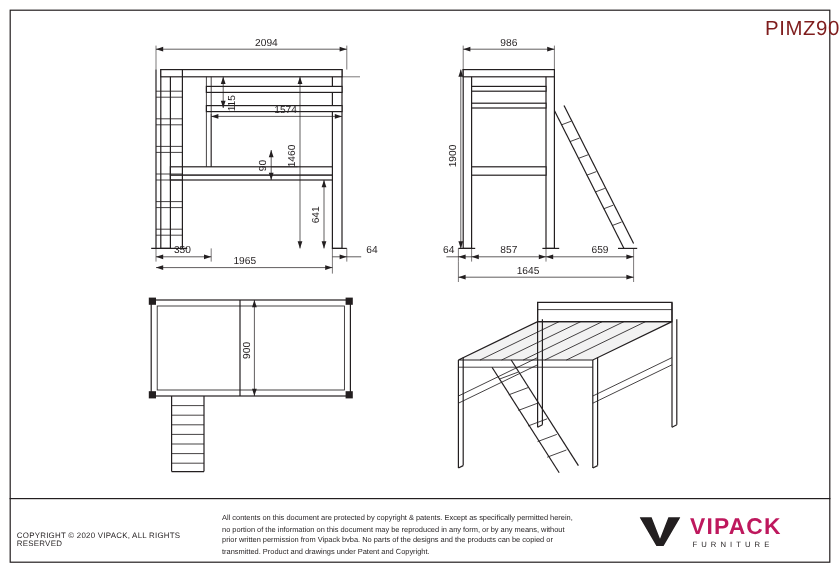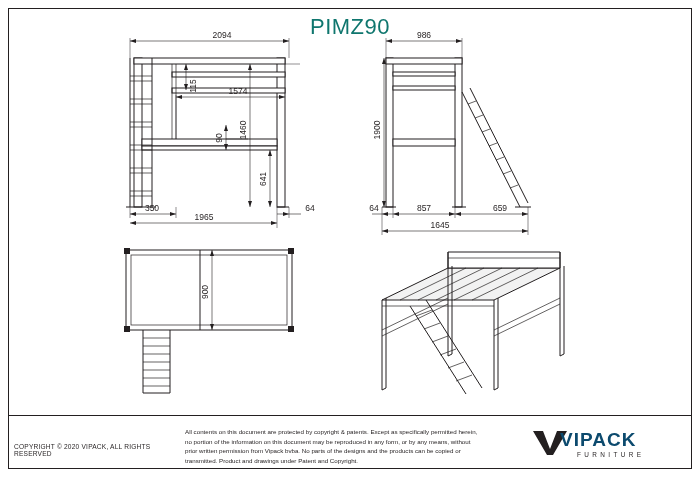--- a/index.html
+++ b/index.html
@@ -27,24 +27,24 @@
     width: 684px;
     height: 461px;
     border: 1px solid #231f20;
     box-sizing: border-box;
   }
   .title {
     position: absolute;
     left: 0;
     top: 14px;
     width: 700px;
-    text-align: center;
-    font-size: 22px;
+    text-align: right;
+    font-size: 17px;
     letter-spacing: 0.5px;
-    color: #0f766e;
+    color: #7f1d1d;
   }
   svg.draw {
     position: absolute;
     left: 0;
     top: 0;
     width: 700px;
     height: 477px;
   }
   .ln { stroke: #231f20; stroke-width: 1; fill: none; }
   .ln-thin { stroke: #231f20; stroke-width: 0.7; fill: none; }
@@ -94,26 +94,26 @@
   }
   .logo-mark {
     position: absolute;
     left: 0;
     top: 4px;
     width: 34px;
     height: 28px;
   }
   .logo-name {
     position: absolute;
-    left: 27px;
+    left: 42px;
     top: 4px;
     font-size: 19px;
     font-weight: bold;
     letter-spacing: 1px;
-    color: #0c4a6e;
+    color: #be185d;
   }
   .logo-sub {
     position: absolute;
     left: 44px;
     top: 26px;
     font-size: 6.4px;
     letter-spacing: 3.4px;
     color: #231f20;
   }
 </style>

